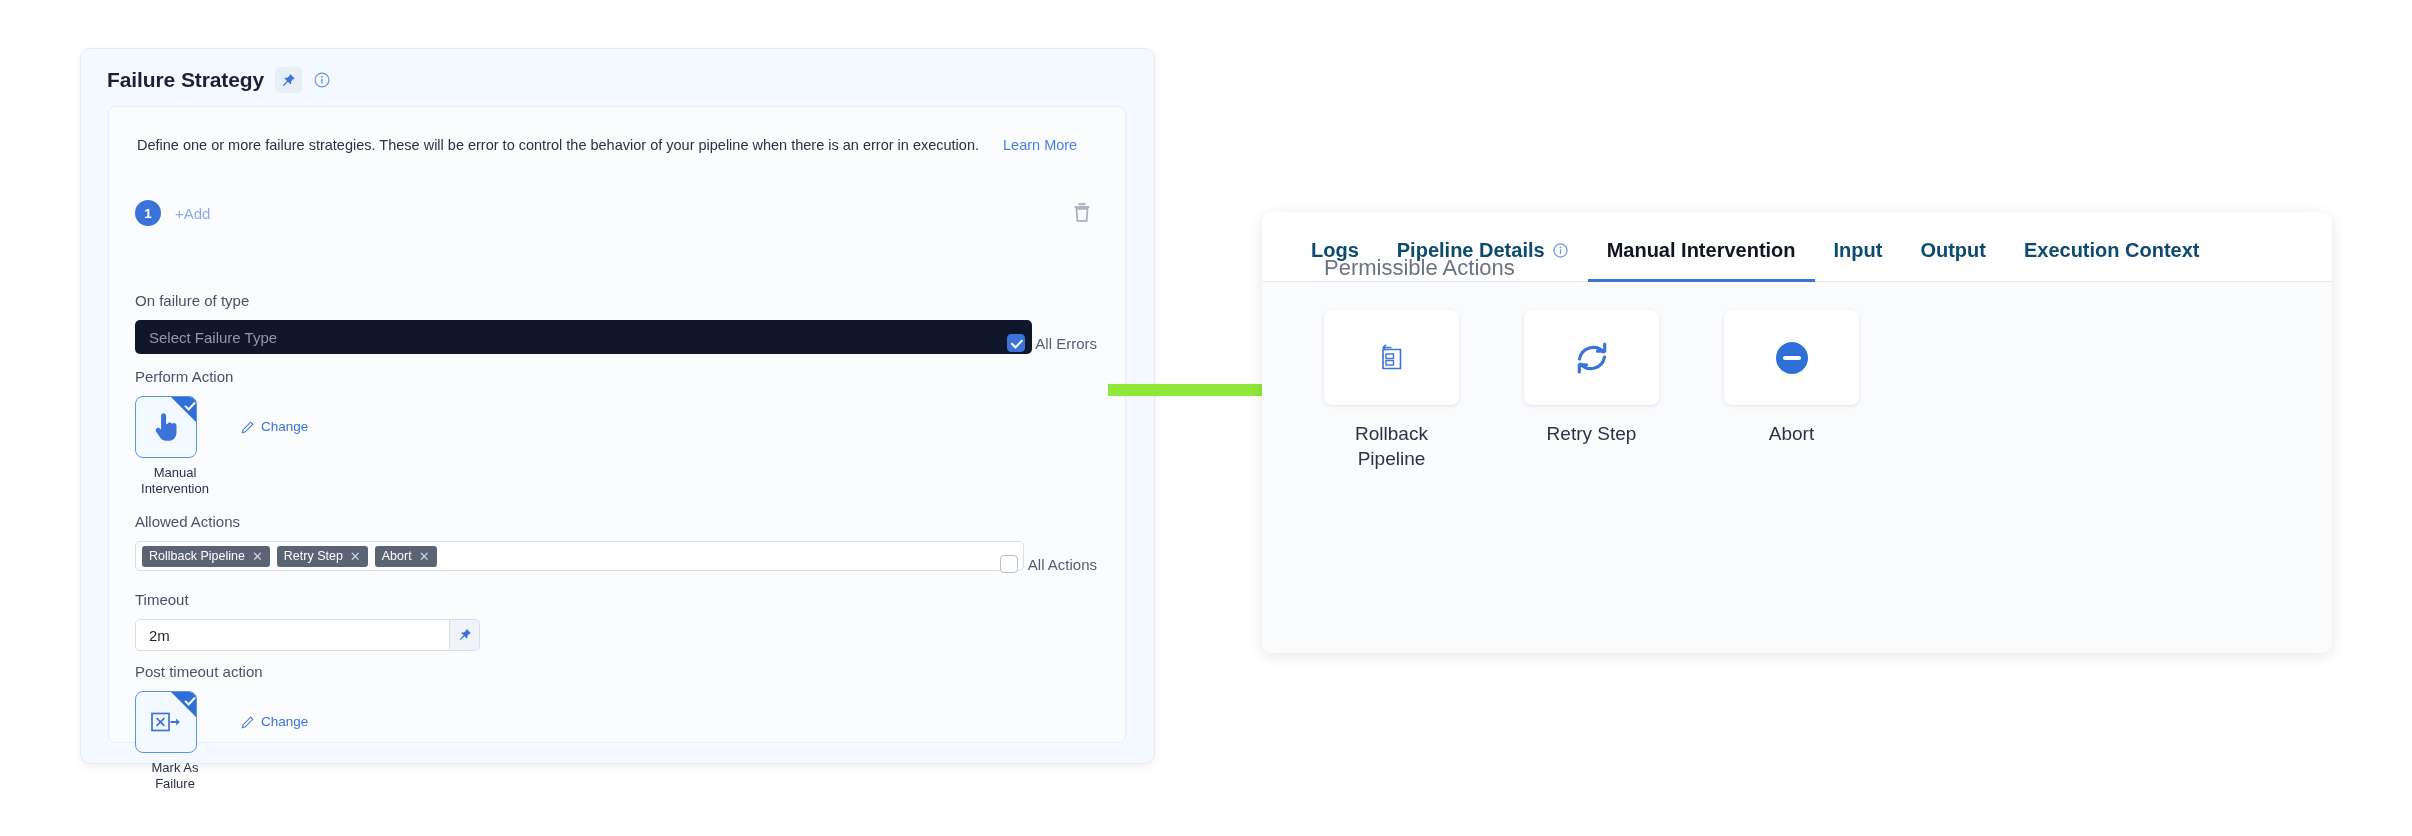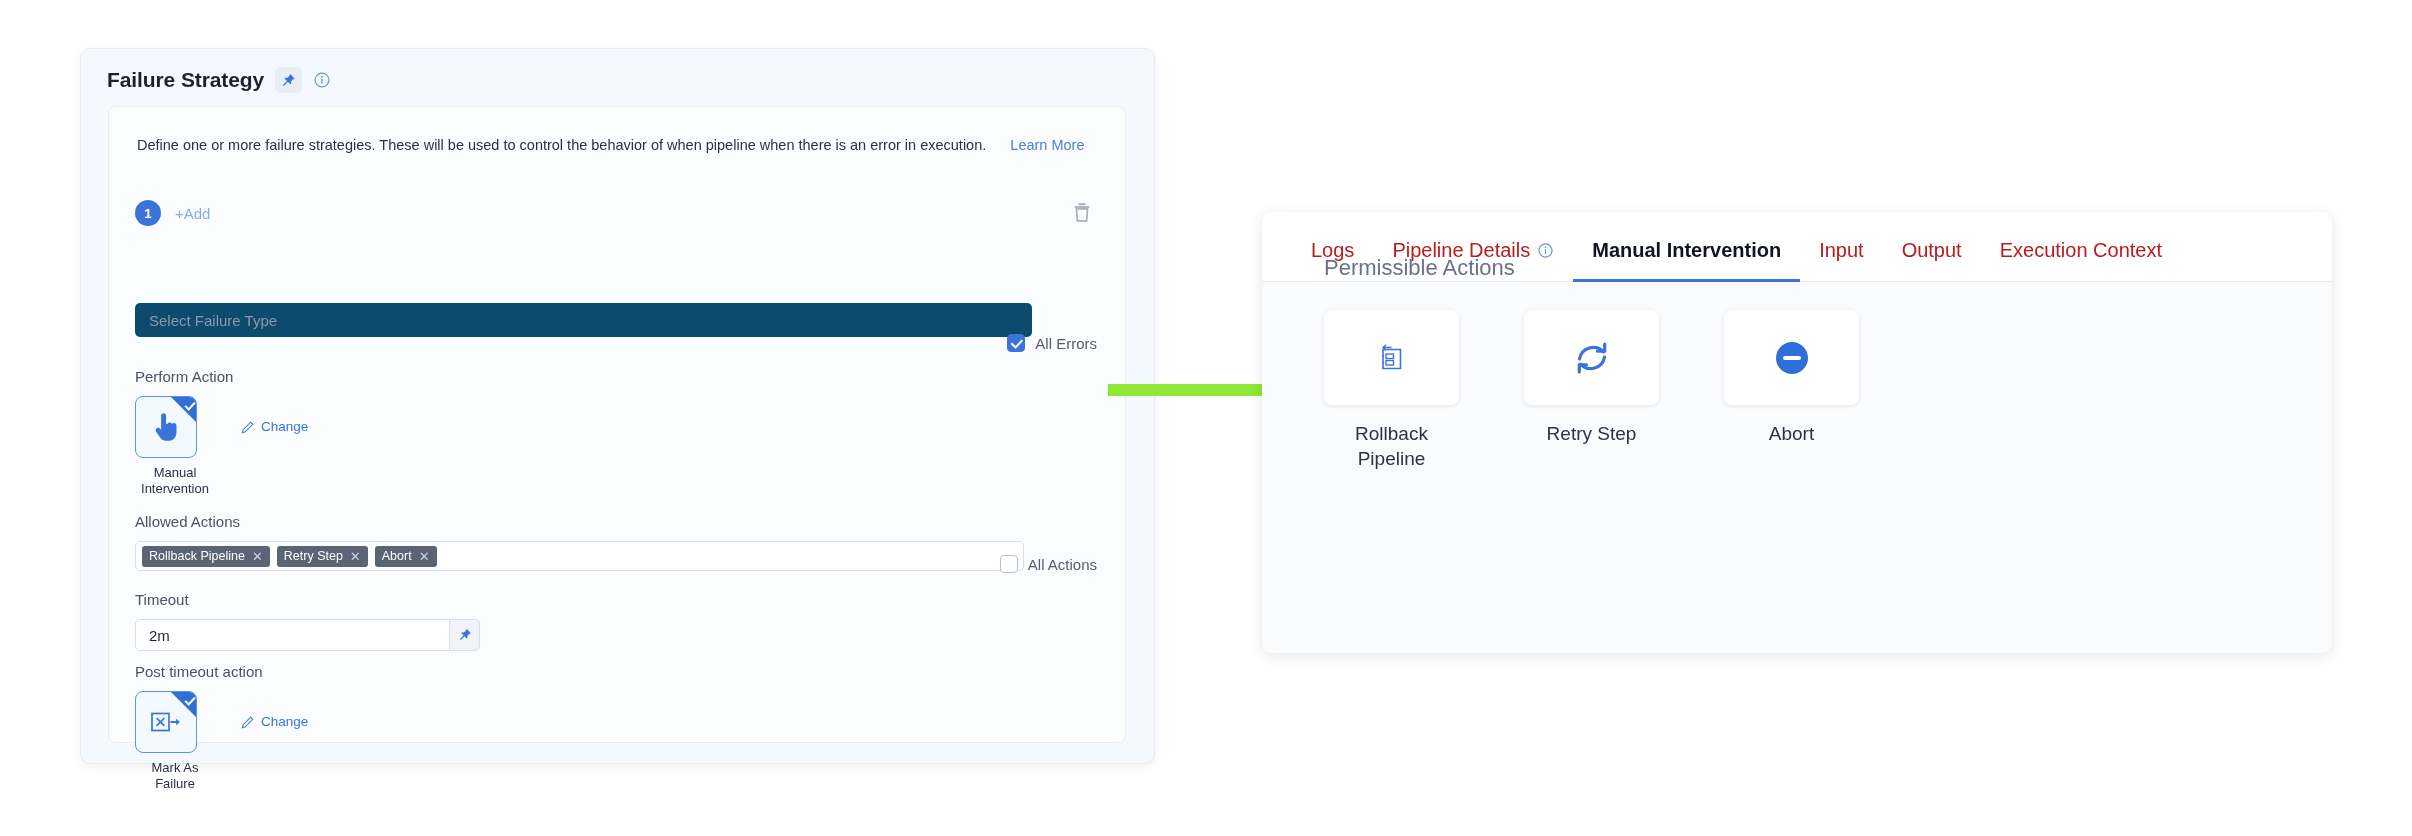--- a/index.html
+++ b/index.html
@@ -74,21 +74,21 @@
 
   .fld-label {
     font-size: 15px; color: #4a5264; font-weight: 400;
   }
 
   
   .g-onfail { position: absolute; left: 26px; top: 185px; width: 962px; }
   .sel-box {
     margin-top: 11px;
     width: 897px; height: 34px;
-    background: #0c4a6e;
+    background: #0f172a;
     border-radius: 5px;
     display: flex; align-items: center;
     padding-left: 14px;
     font-size: 15px; color: #8f97a8;
     cursor: pointer;
   }
   .cbx-row {
     position: absolute; right: 0; top: 42px;
     display: flex; align-items: center; gap: 10px;
   }
@@ -202,21 +202,21 @@
     display: flex; align-items: flex-end; gap: 0;
     height: 70px;
     padding: 0 30px;
     border-bottom: 1px solid #e6eaf0;
     background: #fff;
     border-radius: 10px 10px 0 0;
   }
   .tab {
     display: flex; align-items: center; gap: 7px;
     padding: 0 19px 19px 19px;
-    font-size: 20px; color: #b91c1c; font-weight: 400;
+    font-size: 20px; color: #0c4a6e; font-weight: 700;
     cursor: pointer; position: relative;
     white-space: nowrap;
   }
   .tab.active { font-weight: 700; color: #101521; }
   .tab.active::after {
     content: ""; position: absolute;
     left: 0; right: 0; bottom: -1px; height: 3px;
     background: #3c73da;
   }
   .tab .tabinfo { width: 17px; height: 17px; display:block; }
@@ -261,37 +261,38 @@
       <svg class="info-ico" viewBox="0 0 20 20">
         <circle cx="10" cy="10" r="7.7" fill="none" stroke="#6e93dd" stroke-width="1.3"></circle>
         <circle cx="10" cy="6.3" r="1" fill="#6e93dd"></circle>
         <rect x="9.25" y="8.5" width="1.5" height="5.6" rx="0.7" fill="#6e93dd"></rect>
       </svg>
     </div>
 
     <div class="fs-body">
 
       <div class="desc">
-        <span>Define one or more failure strategies. These will be used to control the behavior of when pipeline when there is an error in execution.</span>
+        <span>Define one or more failure strategies. These will be error to control the behavior of your pipeline when there is an error in execution.</span>
         <a href="#">Learn More</a>
       </div>
 
       <div class="addrow">
         <div class="num-badge">1</div>
         <div class="add-link">+Add</div>
       </div>
       <div class="trash-btn">
         <svg viewBox="0 0 18 18">
           <path d="M6.6 2.2h4.8v1.4H6.6z" fill="#a9b0bd"></path>
           <path d="M3.9 4.2h10.2v1.3H3.9z" fill="#a9b0bd"></path>
           <path d="M5.2 6.1h7.6l-.6 8.3H5.8z" fill="none" stroke="#a9b0bd" stroke-width="1.2"></path>
         </svg>
       </div>
 
       <div class="g-onfail">
+        <div class="fld-label">On failure of type</div>
         <div class="sel-box">
           <span>Select Failure Type</span>
         </div>
         <div class="cbx-row">
           <div class="cbx on"></div>
           <div class="cbx-lbl">All Errors</div>
         </div>
       </div>
 
       <div class="g-perform">

